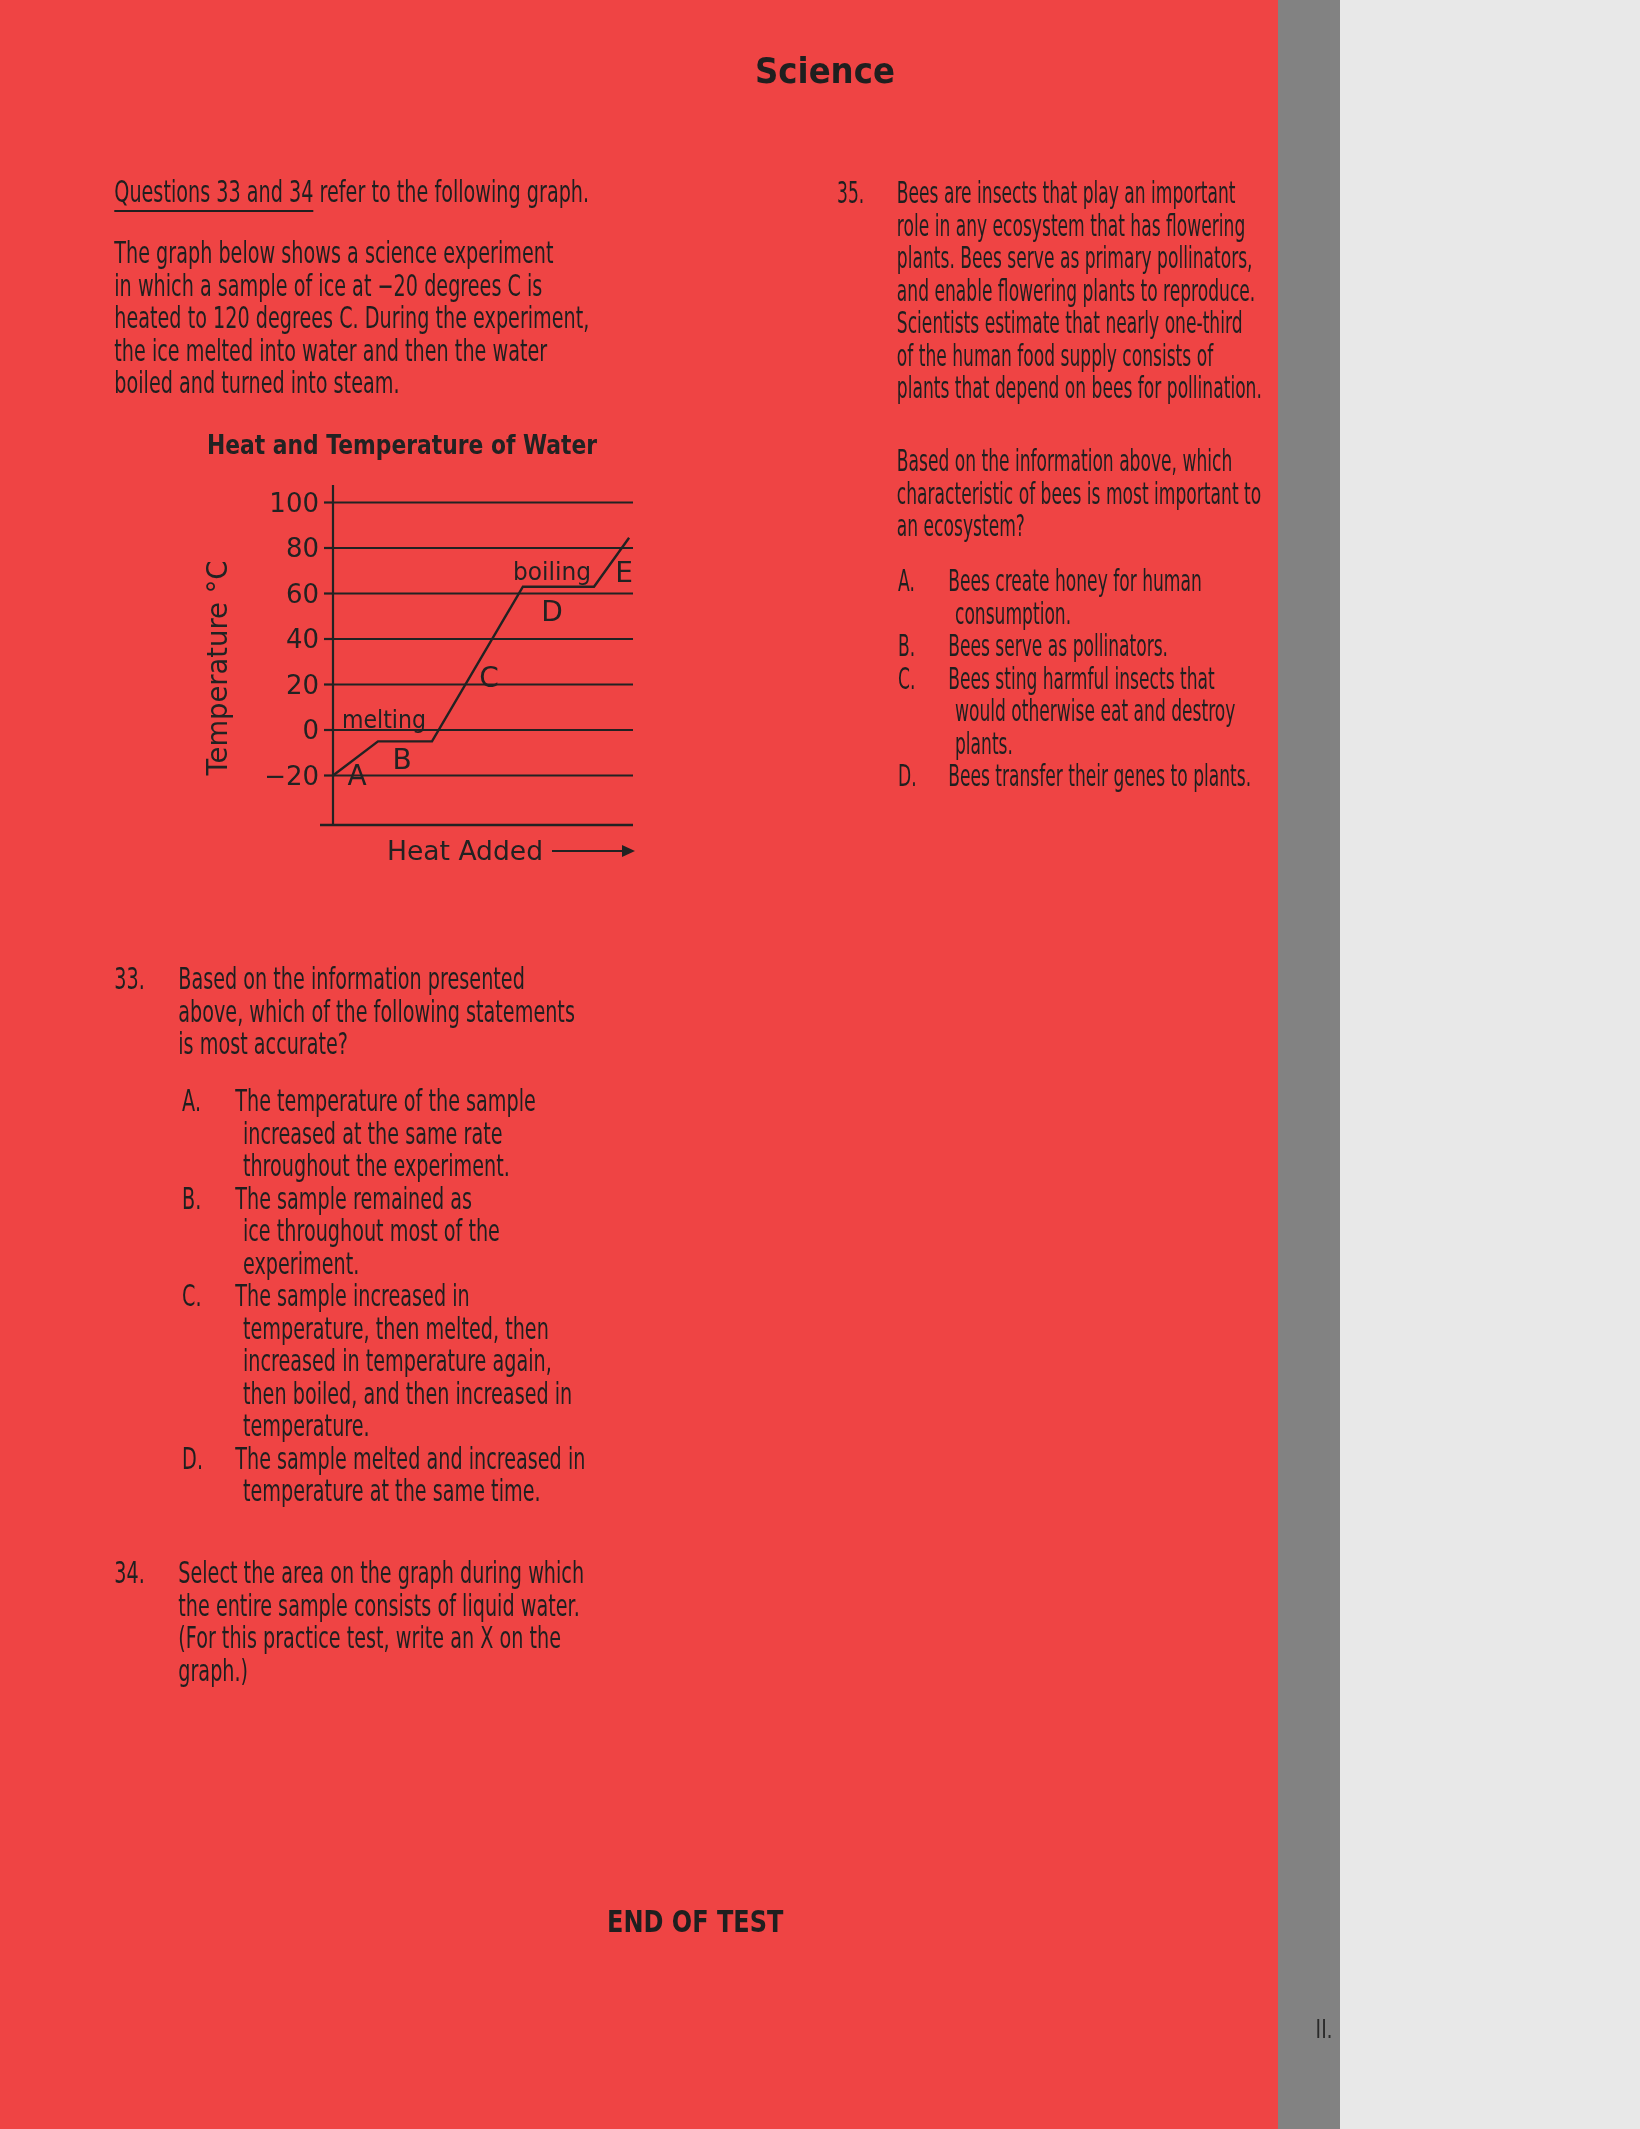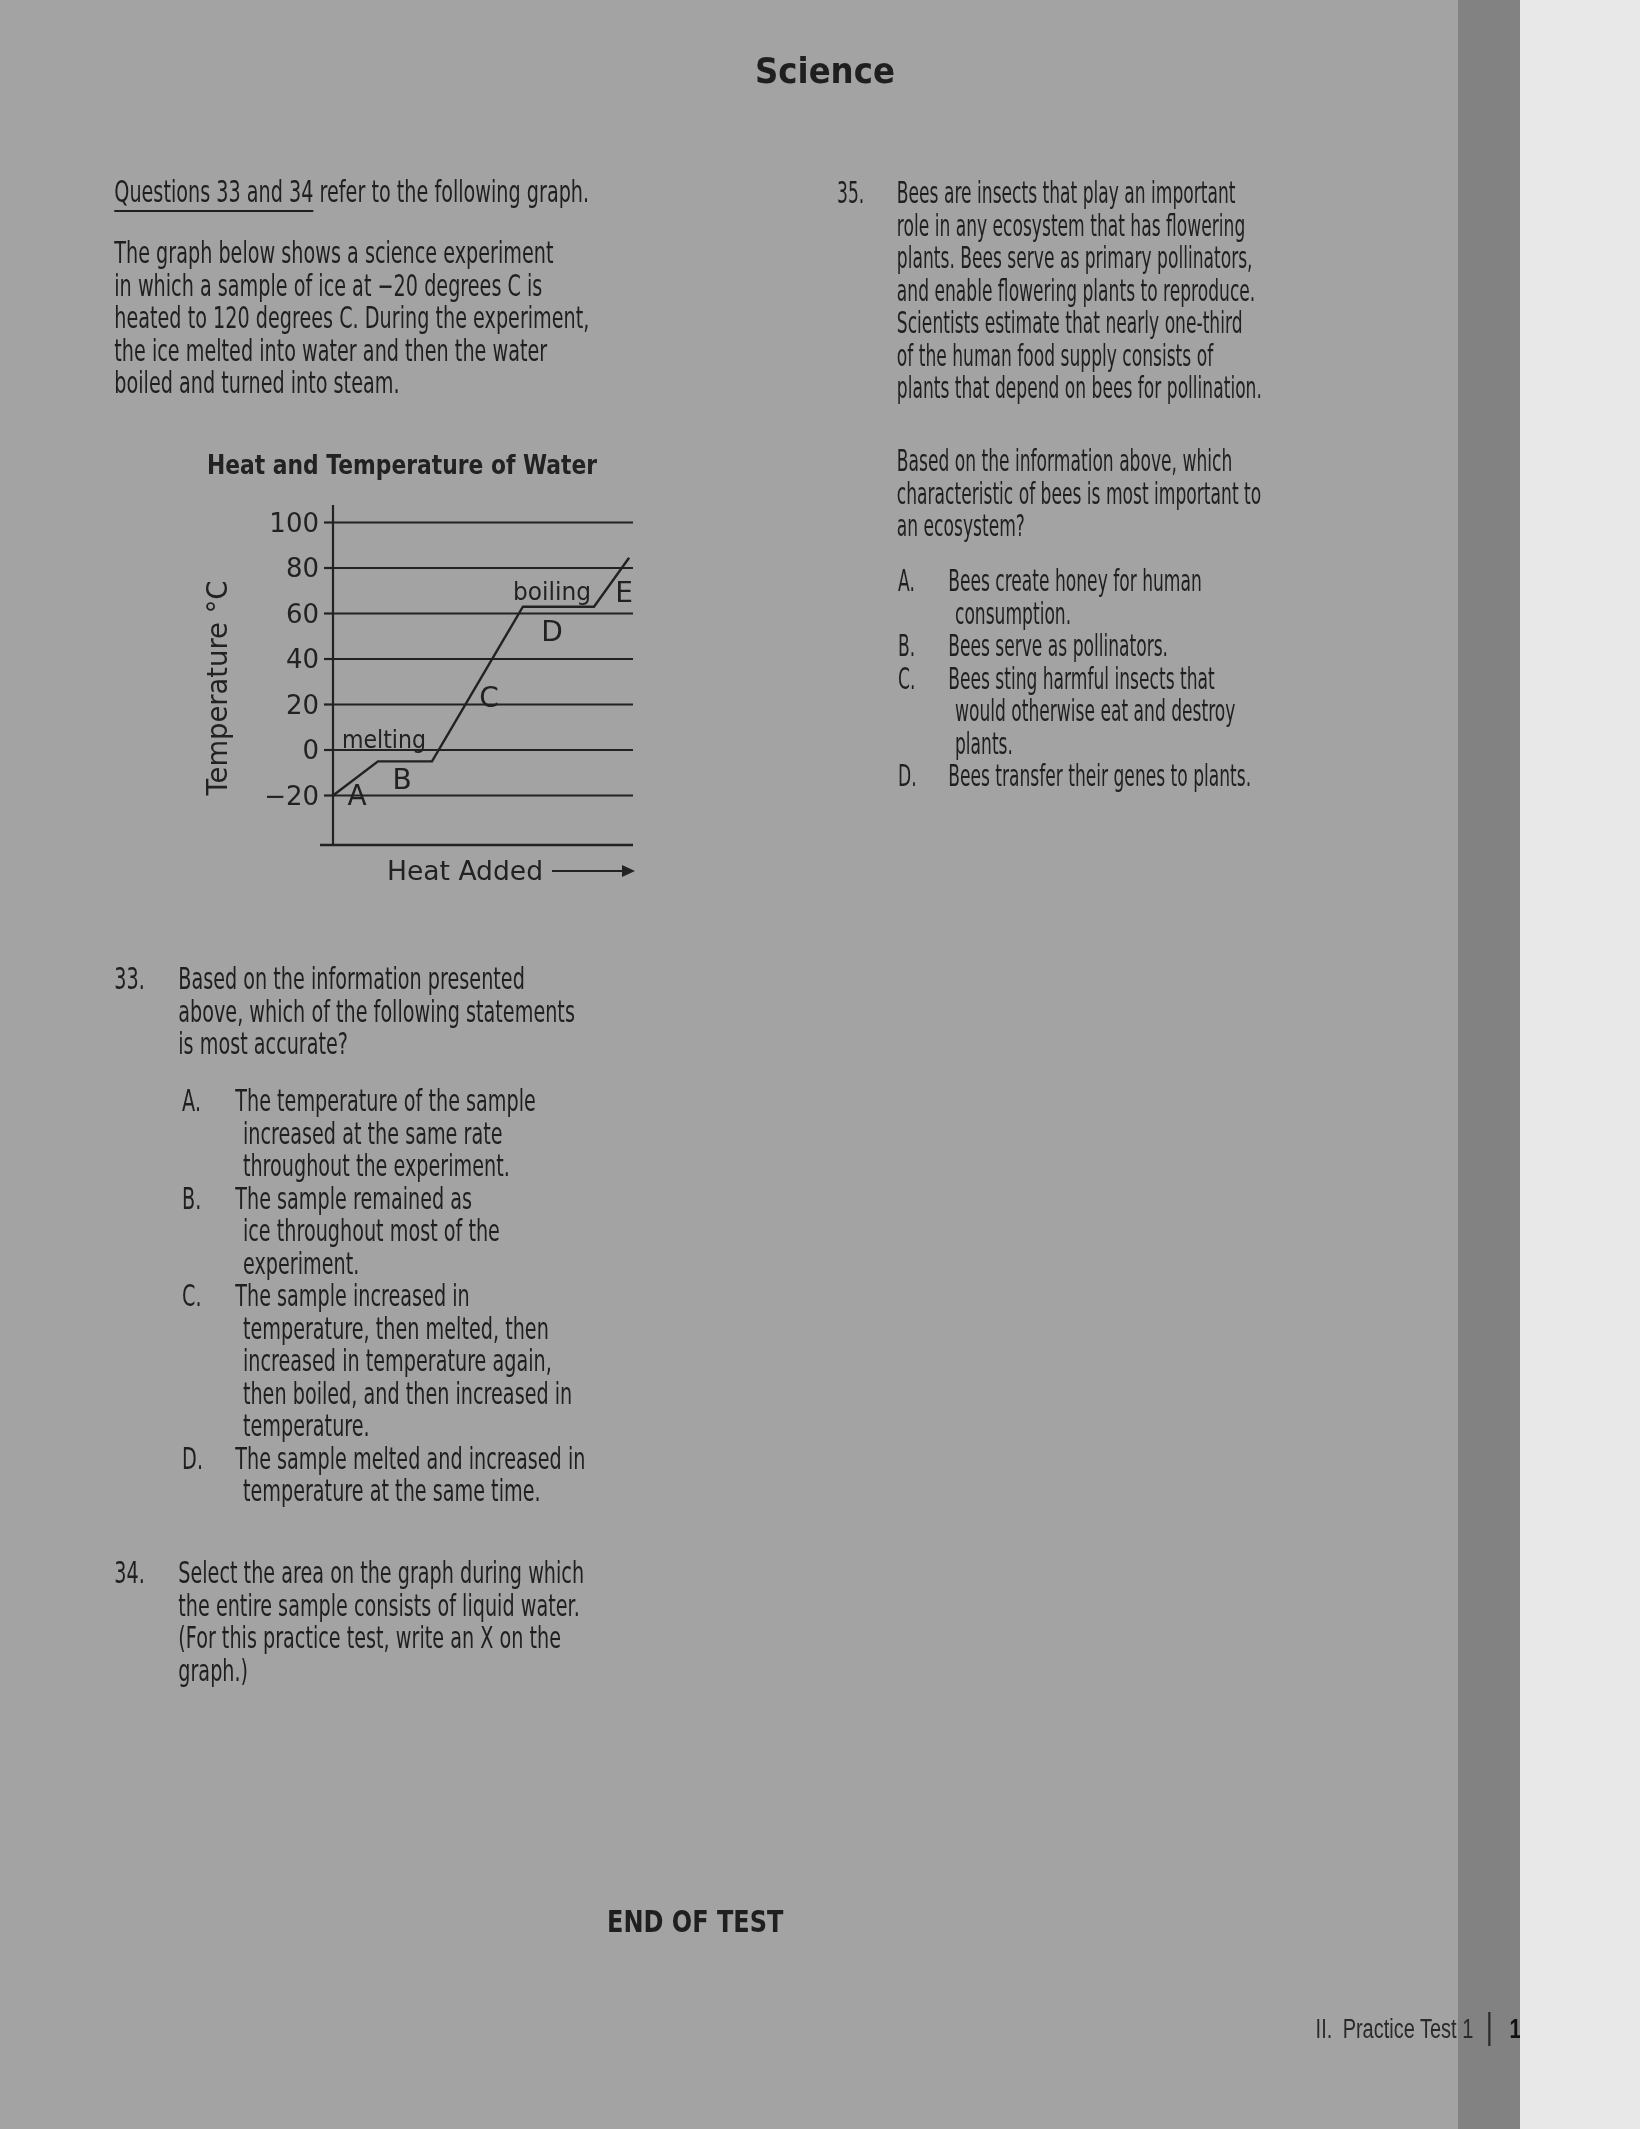--- a/index.html
+++ b/index.html
@@ -1,31 +1,31 @@
 <!DOCTYPE html>
 <html><head>
 <meta charset="utf-8">
 <style>
   html,body{margin:0;padding:0;background:#e8e8e8;}
-  #page{position:relative;width:1520px;height:2129px;background:#a3a3a3;overflow:hidden;
+  #page{position:relative;width:1340px;height:2129px;background:#ef4444;overflow:hidden;
         font-family:"DejaVu Sans",sans-serif;color:#1f1f1f;}
   #sidebar{position:absolute;top:0;right:0;width:62px;height:2129px;background:#828282;}
   .title{position:absolute;font-weight:bold;font-size:36px;line-height:36px;
          transform:scaleX(0.9);transform-origin:0 0;white-space:nowrap;}
   .col{position:absolute;top:0;transform-origin:0 0;font-size:30px;line-height:32.5px;}
   .col-left{left:97px;width:980px;height:2129px;transform:scaleX(0.64);}
   .col-right{left:837px;width:1200px;height:2129px;transform:scaleX(0.57);}
   .block{position:absolute;left:0;}
   .line{white-space:nowrap;}
   .underlined{border-bottom:2.5px solid #1f1f1f;padding-bottom:1px;}
   .qnum{position:absolute;top:0;white-space:nowrap;}
   .opt{position:relative;}
   .letter{position:absolute;top:0;white-space:nowrap;}
   .cont{padding-left:12px;}
-  #chart-wrap{position:absolute;left:140px;top:440px;width:540px;height:470px;text-align:center;}
+  #chart-wrap{position:absolute;left:140px;top:420px;width:540px;height:470px;text-align:center;}
   #chart-wrap svg{font-family:"DejaVu Sans",sans-serif;}
   .end-test{position:absolute;left:607px;top:1906px;font-weight:bold;font-size:30px;line-height:32.5px;
             transform:scaleX(0.8);transform-origin:0 0;white-space:nowrap;}
   #footer{position:absolute;top:2012px;left:1160px;width:383px;display:flex;justify-content:flex-end;
           align-items:center;transform:scaleX(0.74);transform-origin:100% 50%;
           font-family:"Liberation Sans","DejaVu Sans",sans-serif;font-size:27px;color:#2a2a2a;white-space:nowrap;}
   #footer .sec{margin-right:14px;}
   #footer .sep{width:3px;height:34px;background:#2a2a2a;margin:0 26px 0 20px;}
   #footer .pgnum{font-weight:bold;font-size:28px;color:#111;}
 </style>

